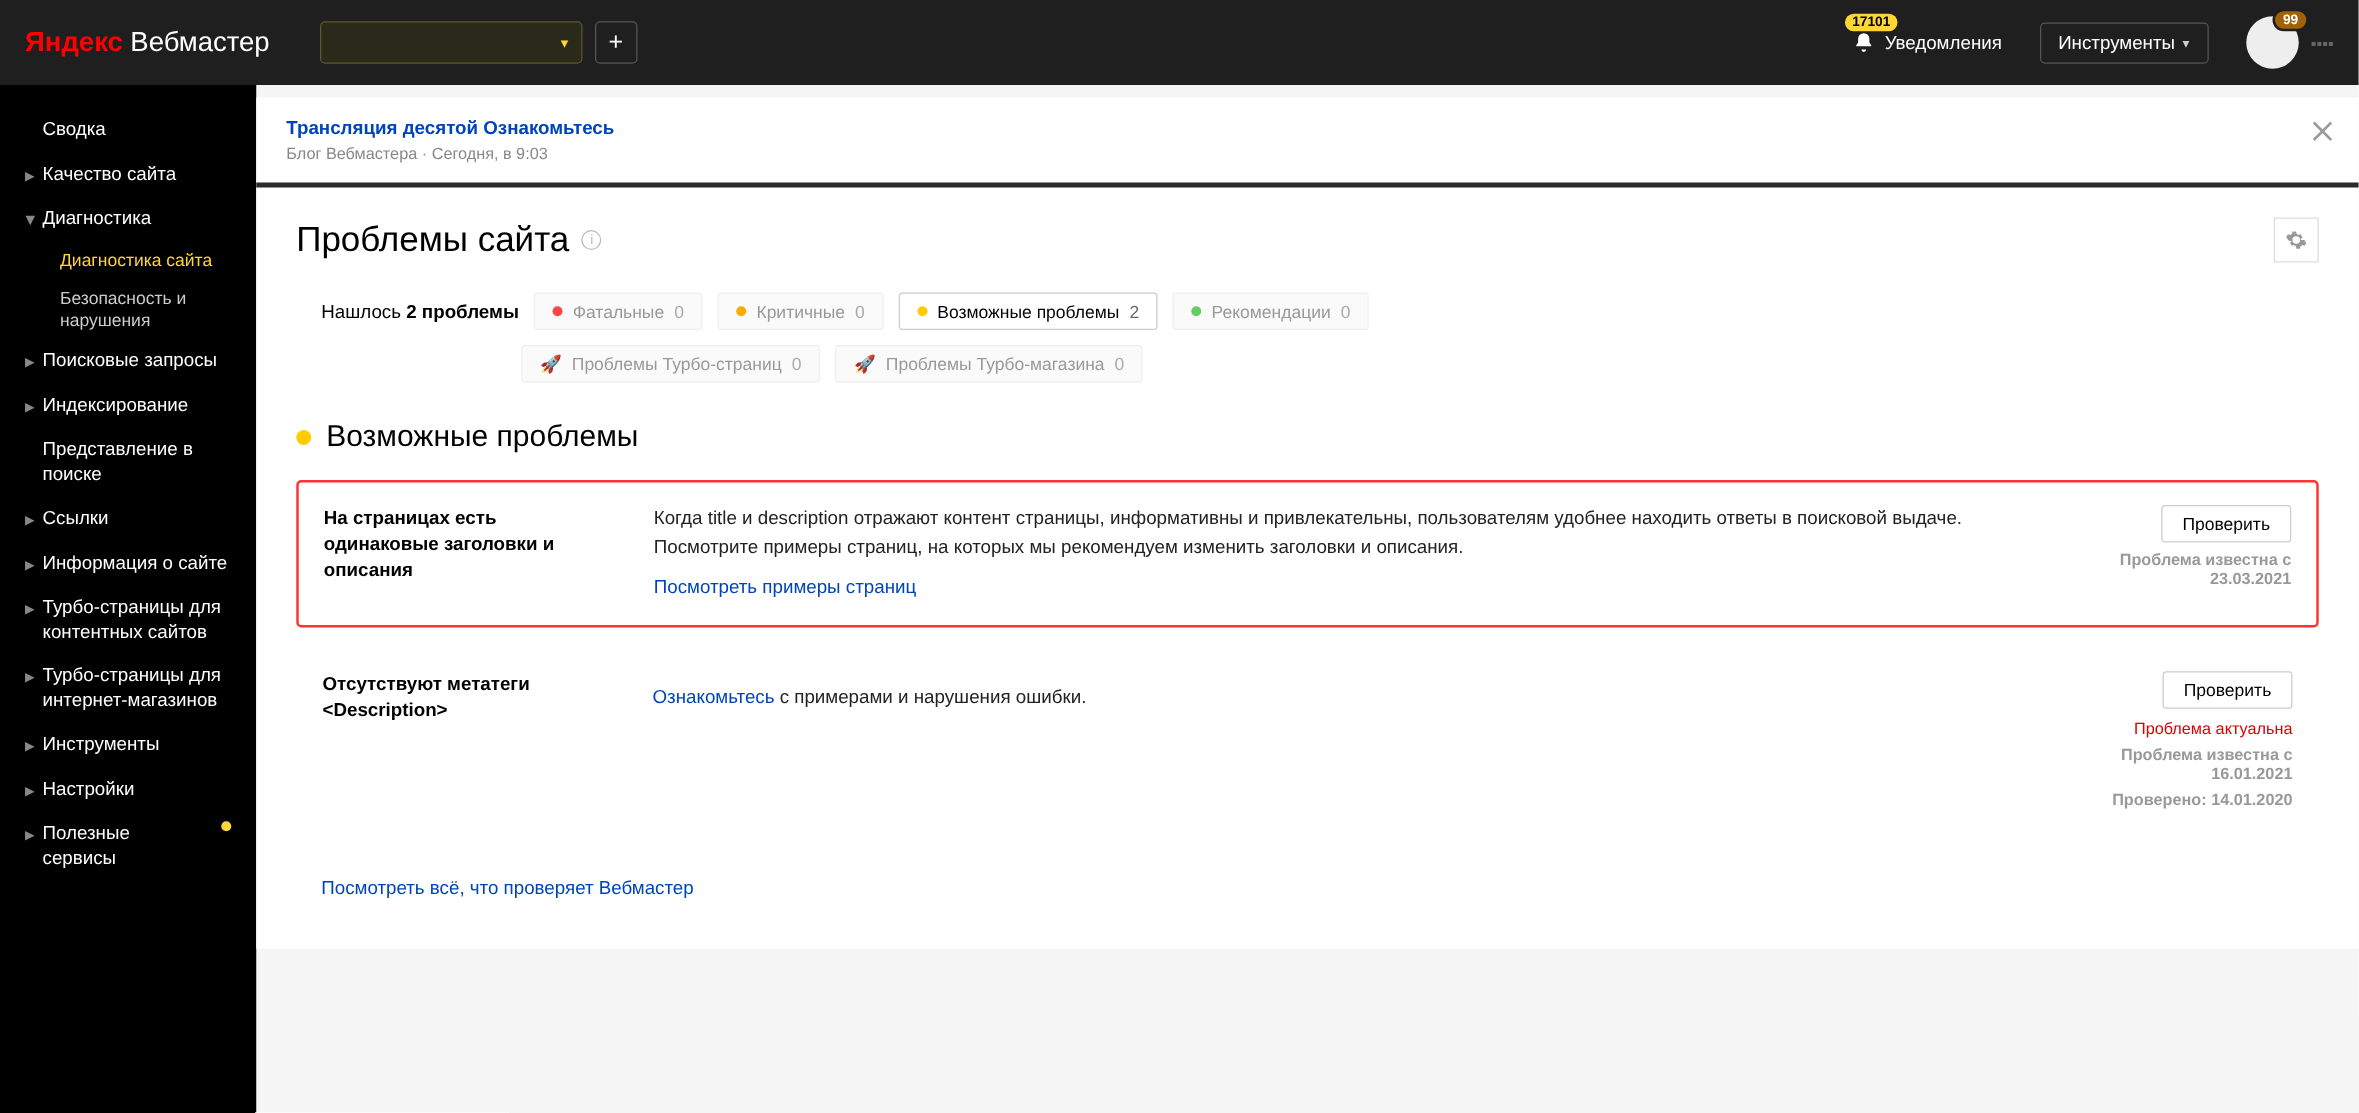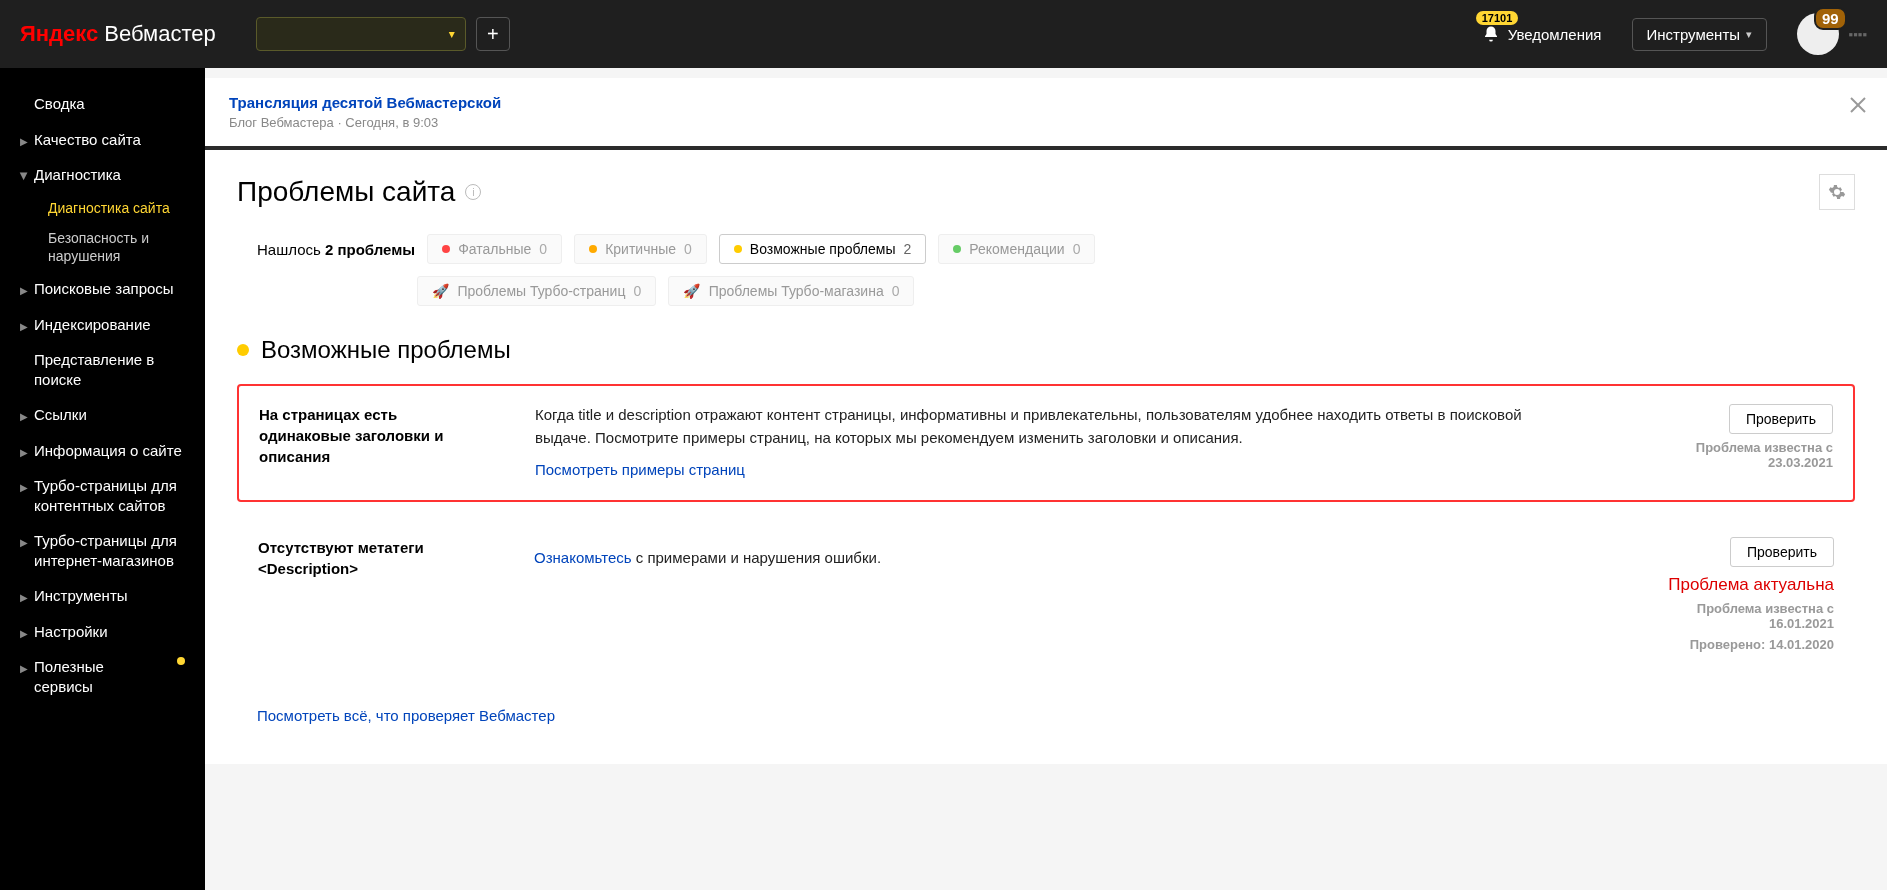--- a/index.html
+++ b/index.html
@@ -14,21 +14,21 @@
 .site-selector .chev { color: #ffd633; font-size: 12px; }
 .add-btn { margin-left: 10px; width: 34px; height: 34px; border: 1px solid #555; border-radius: 4px; display: flex; align-items: center; justify-content: center; color: #fff; font-size: 20px; cursor: pointer; }
 .header-spacer { flex: 1; }
 .notif-wrap { display: flex; align-items: center; gap: 8px; margin-right: 30px; cursor: pointer; position: relative; }
 .notif-badge { position: absolute; top: -14px; left: -6px; background: #ffd633; color: #000; font-size: 11px; font-weight: bold; padding: 1px 6px; border-radius: 8px; text-align: center; }
 .bell-icon { width: 18px; height: 18px; }
 .notif-label { font-size: 15px; }
 .tools-btn { border: 1px solid #555; border-radius: 4px; padding: 7px 14px; display: flex; align-items: center; gap: 6px; cursor: pointer; font-size: 15px; }
 .avatar-wrap { margin-left: 30px; position: relative; cursor: pointer; }
 .avatar { width: 42px; height: 42px; border-radius: 50%; background: #eee; }
-.avatar-badge { position: absolute; top: -6px; right: -8px; background: #a16207; color: #fff; font-size: 15px; font-weight: bold; padding: 1px 6px; border-radius: 9px; border: 2px solid #1f1f1f; }
+.avatar-badge { position: absolute; top: -6px; right: -8px; background: #a16207; color: #fff; font-size: 11px; font-weight: bold; padding: 1px 6px; border-radius: 9px; border: 2px solid #1f1f1f; }
 .user-n { margin-left: 10px; color: #666; font-size: 13px; }
 
 
 .container { display: flex; }
 .sidebar { width: 205px; background: #000; color: #fff; min-height: calc(100vh - 68px); padding: 18px 0; }
 .side-item { padding: 8px 20px; font-size: 15px; display: flex; align-items: flex-start; gap: 6px; cursor: pointer; line-height: 1.3; }
 .side-item .caret { color: #888; font-size: 10px; margin-top: 5px; width: 8px; flex-shrink: 0; }
 .side-item.no-caret { padding-left: 34px; }
 .sub-items { padding-left: 14px; }
 .sub-item { padding: 6px 20px 6px 34px; font-size: 14px; color: #ccc; cursor: pointer; line-height: 1.3; }
@@ -62,29 +62,29 @@
 .pill .cnt { color: #aaa; }
 .pill.active .cnt { color: #666; }
 .pill .rocket { color: #aaa; font-size: 14px; }
 
 .summary-row2 { display: flex; gap: 12px; padding-left: 180px; margin-bottom: 30px; }
 
 .section-title-row { display: flex; align-items: center; gap: 12px; margin-bottom: 20px; }
 .sdot { width: 12px; height: 12px; border-radius: 50%; background: #fc0; }
 .section-title { font-size: 24px; font-weight: normal; }
 
-.problem-card { border: 1px solid transparent; padding: 18px 20px; margin-bottom: 16px; display: flex; gap: 56px; align-items: flex-start; border-radius: 4px; }
+.problem-card { border: 1px solid transparent; padding: 18px 20px; margin-bottom: 16px; display: flex; gap: 44px; align-items: flex-start; border-radius: 4px; }
 .problem-card.highlighted { border: 2px solid #f33; }
 .problem-left { width: 220px; flex-shrink: 0; font-size: 15px; font-weight: bold; line-height: 1.4; }
 .problem-mid { flex: 1; font-size: 15px; line-height: 1.5; color: #222; }
 .problem-link { color: #04b; cursor: pointer; display: inline-block; margin-top: 10px; }
 .problem-link-inline { color: #04b; cursor: pointer; }
 .problem-right { width: 200px; text-align: right; flex-shrink: 0; }
 .check-btn { border: 1px solid #ccc; background: #fff; padding: 6px 16px; font-size: 14px; cursor: pointer; border-radius: 3px; }
-.status-red { color: #d00; font-size: 17px; margin-top: 8px; }
+.status-red { color: #d00; font-size: 13px; margin-top: 8px; }
 .status-grey { color: #999; font-size: 13px; margin-top: 6px; font-weight: bold; }
 
 .footer-link { color: #04b; cursor: pointer; font-size: 15px; padding-left: 20px; margin-top: 20px; display: inline-block; }
 
 svg { display: block; }
 </style>
 </head>
 <body>
 
 <div class="header">
@@ -172,21 +172,21 @@
     <div class="side-item">
         <span class="caret">▶</span>
         <span>Полезные сервисы</span>
         <span class="dot-yellow"></span>
       </div>
   </div>
 
   <div class="main">
     <div class="banner">
       <div>
-        <div class="banner-title">Трансляция десятой Вебмастерской</div>
+        <div class="banner-title">Трансляция десятой Ознакомьтесь</div>
         <div class="banner-sub">Блог Вебмастера · Сегодня, в 9:03</div>
       </div>
       <div class="banner-close">
         <svg width="18" height="18" viewBox="0 0 18 18" stroke="#999" stroke-width="2">
             <line x1="2" y1="2" x2="16" y2="16"></line>
             <line x1="16" y1="2" x2="2" y2="16"></line>
           </svg>
       </div>
     </div>
 

